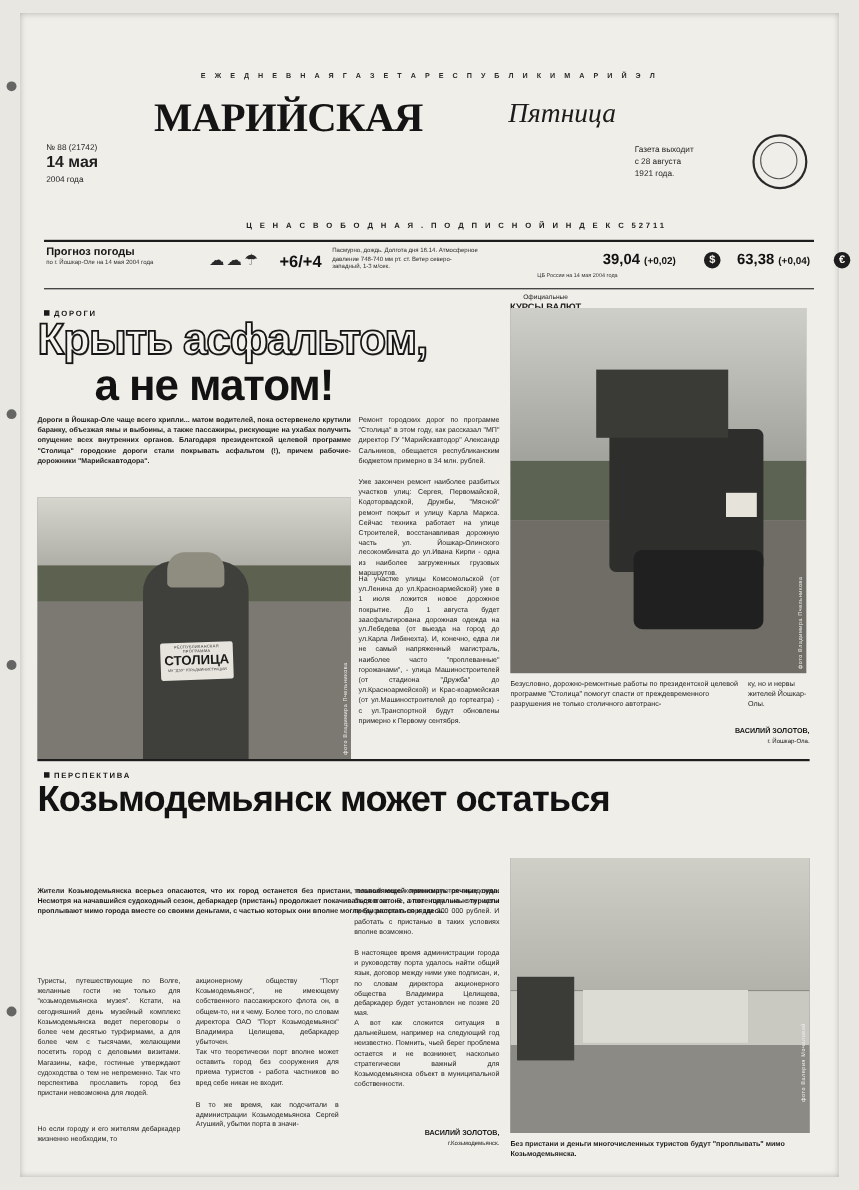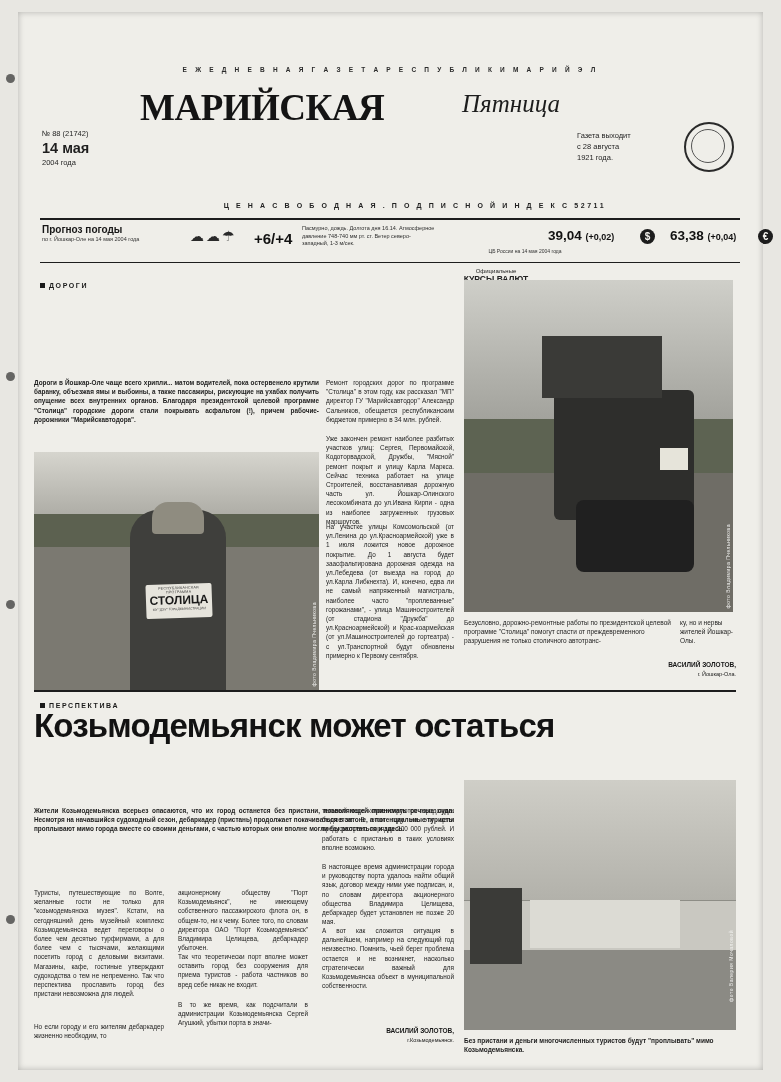--- a/index.html
+++ b/index.html
@@ -443,20 +443,24 @@
     </div>
     <div class="curr-badge badge2">€</div>
     <div class="press-note">ЦБ России на 14 мая 2004 года</div>
   </div>
 
 
   <div class="rubric art1-rubric">
     <span class="sq"></span><span>ДОРОГИ</span>
   </div>
 
+  <div class="headline1">
+    <span class="hl-outline">Крыть асфальтом,</span>
+    <span class="l2">а не матом!</span>
+  </div>
 
   <div class="photo" style="left:464px; top:280px; width:269px; height:332px;">
     <div class="grain"></div>
     <div style="position:absolute;left:0;top:0;width:100%;height:46%;background:linear-gradient(180deg,#cfcfc9,#9e9e98);"></div>
     <div style="position:absolute;left:0;top:42%;width:100%;height:16%;background:#5d6352;"></div>
     <div style="position:absolute;left:0;top:58%;width:100%;height:42%;background:#6f6d66;"></div>
     <div class="roller" style="left:90px;top:110px;width:140px;height:130px;background:#2e2e2c;border-radius:6px;"></div>
     <div class="roller" style="left:78px;top:56px;width:120px;height:62px;background:#3a3a37;"></div>
     <div class="roller" style="left:112px;top:220px;width:118px;height:72px;background:#202020;border-radius:8px;"></div>
     <div class="roller" style="left:196px;top:168px;width:28px;height:22px;background:#e6e4da;"></div>

